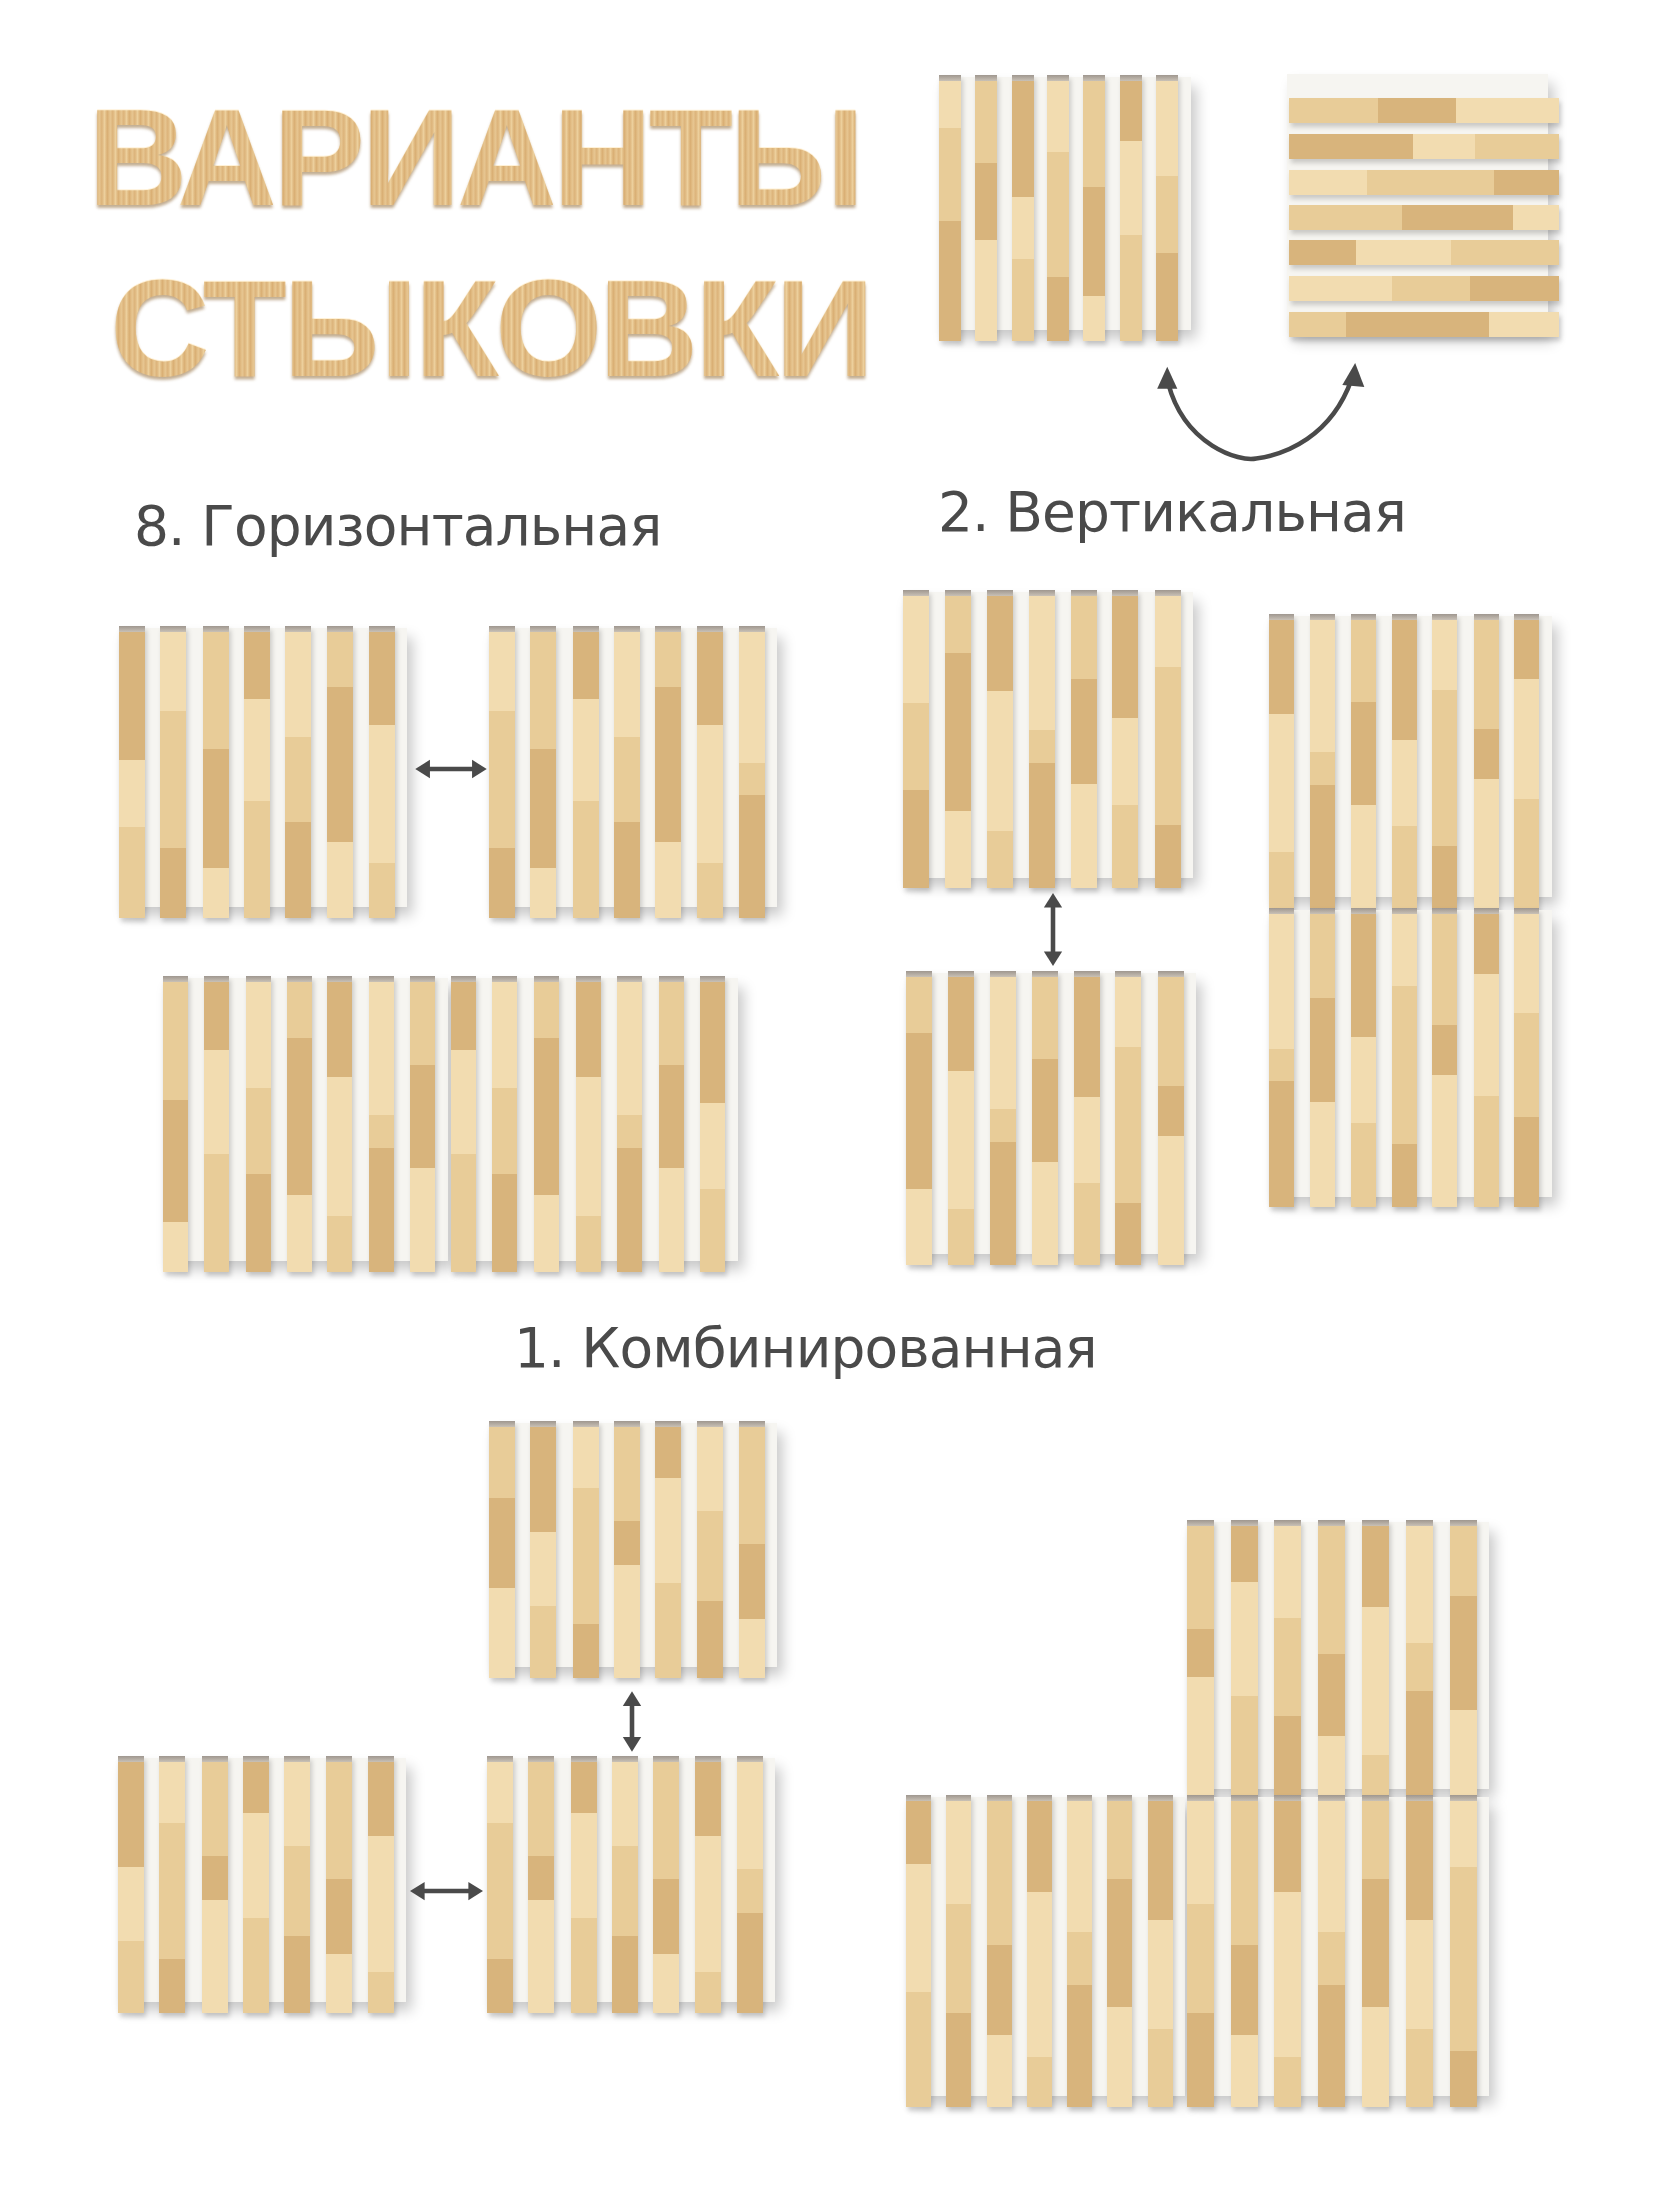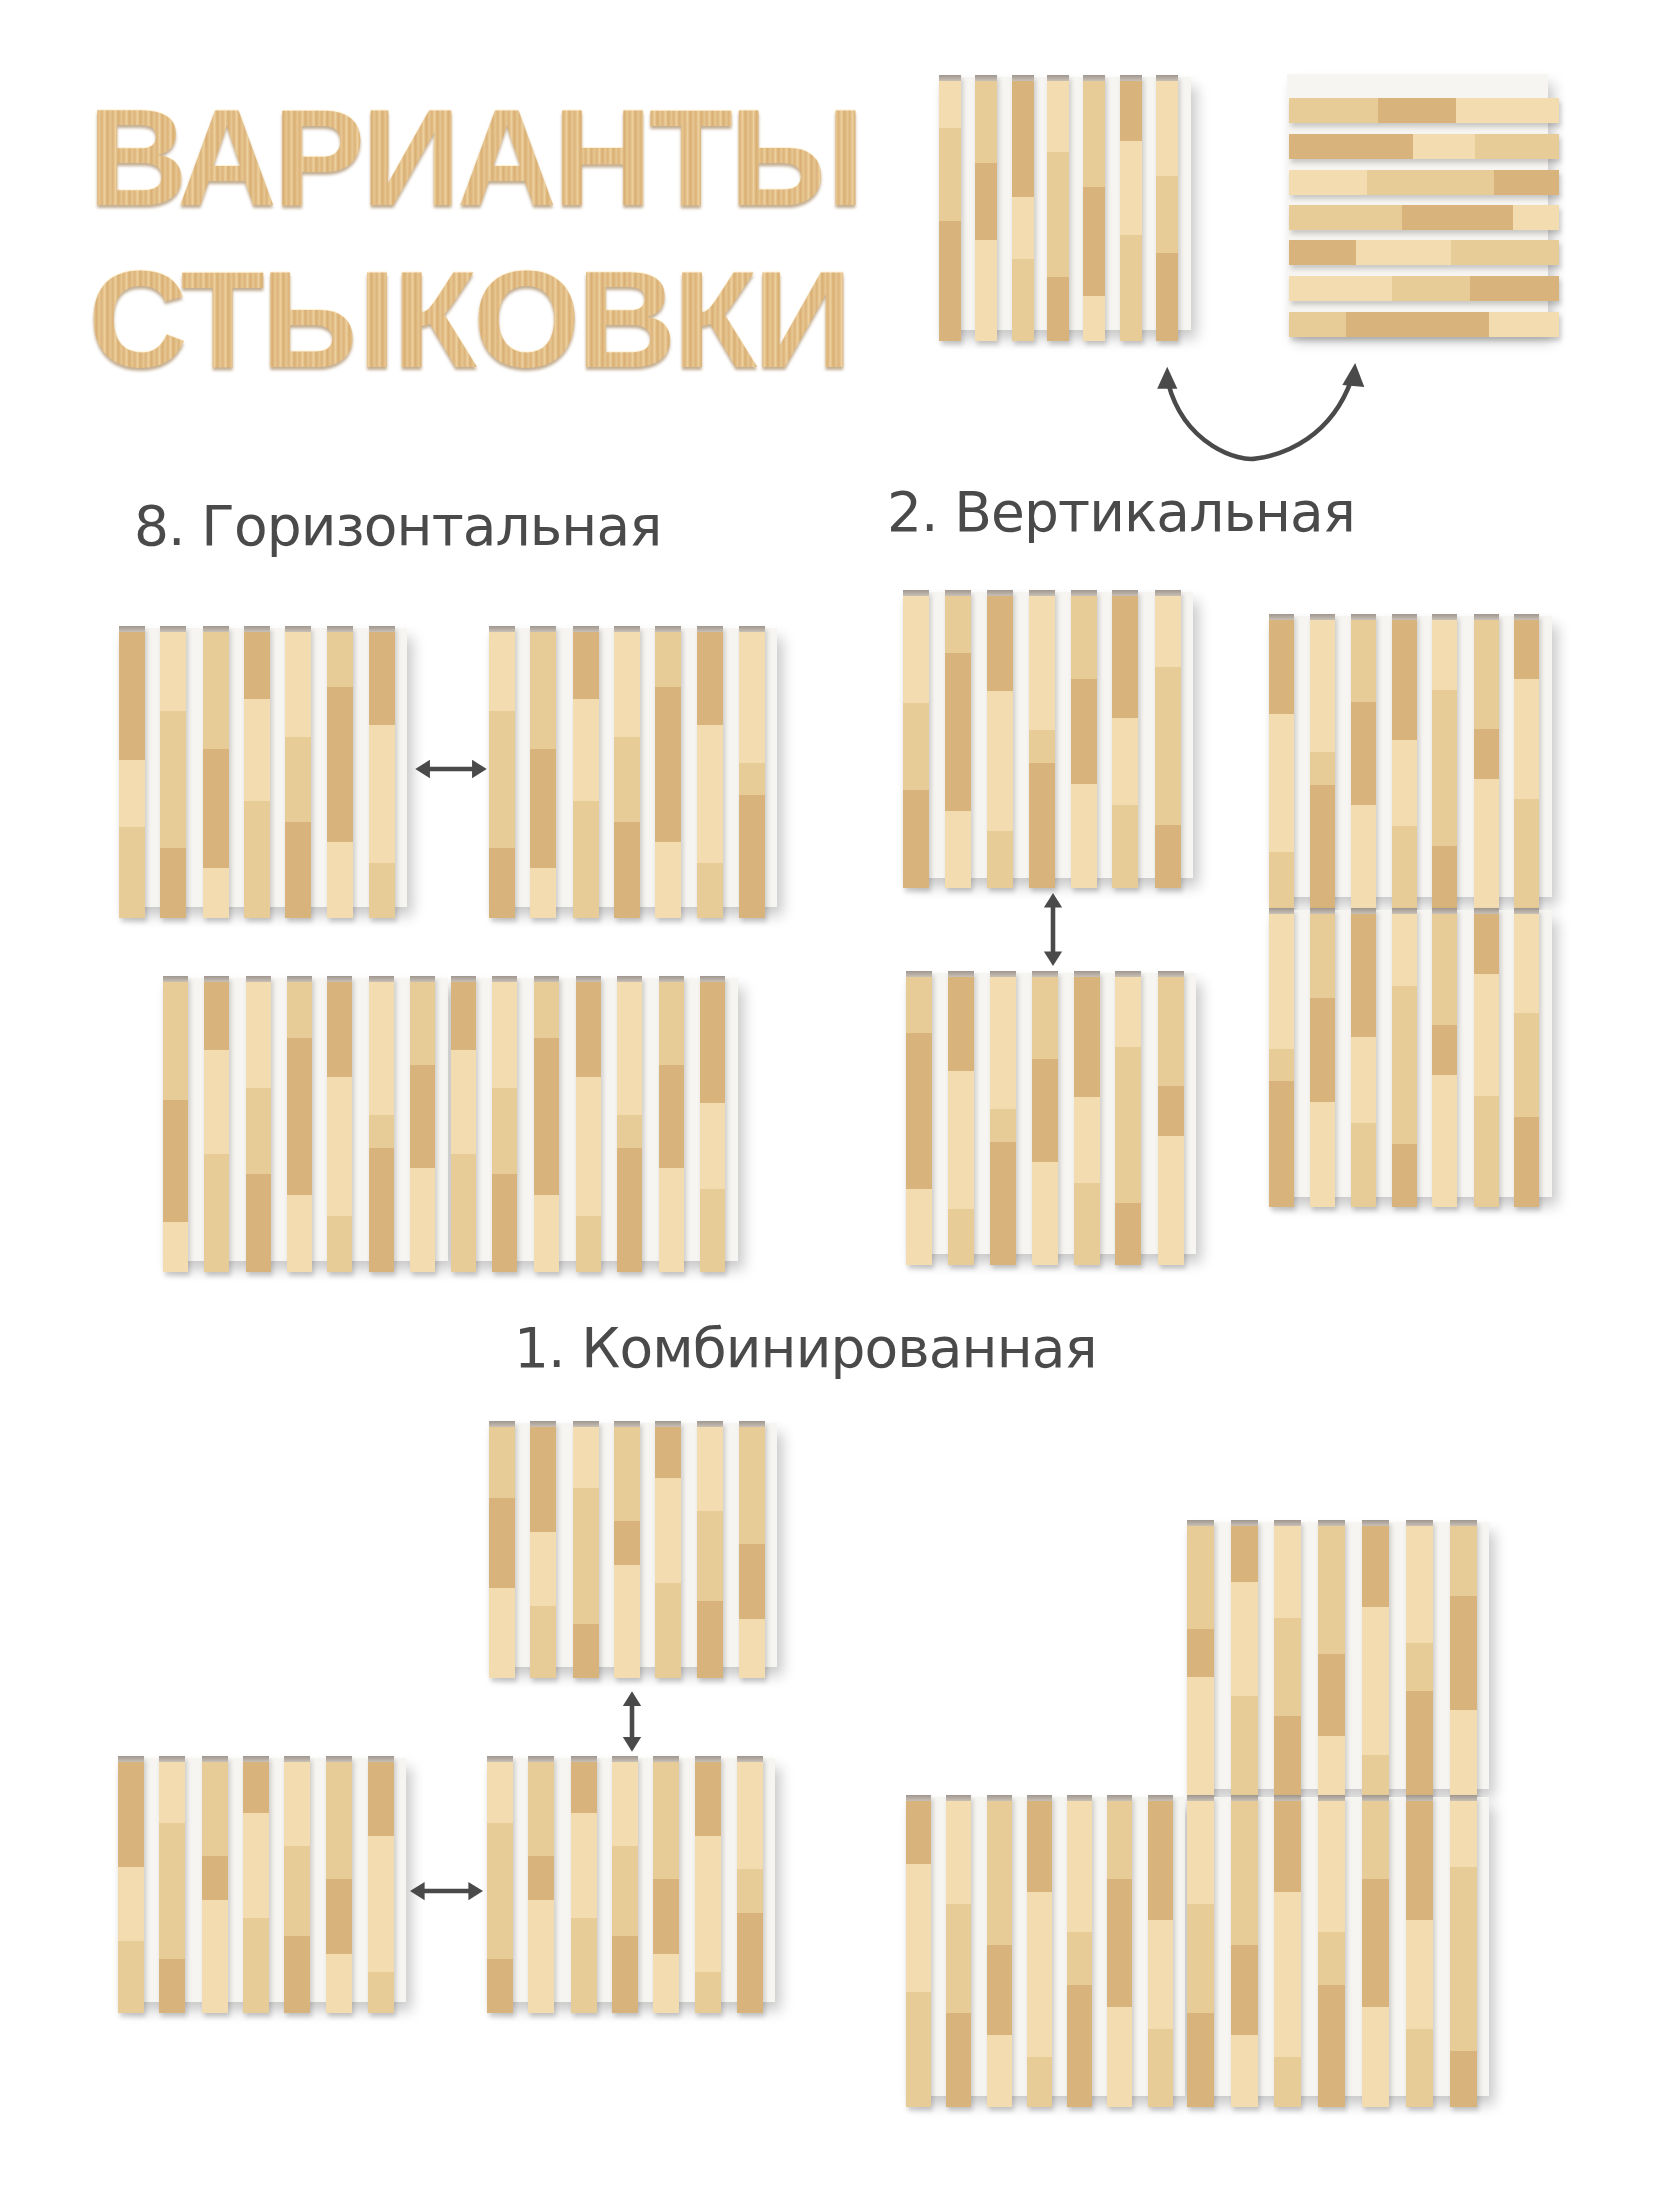--- a/index.html
+++ b/index.html
@@ -45,24 +45,24 @@
   .panel.horizontal .slat::before {
     top: 0; bottom: auto; height: 0;
   }
 
   .arrow svg { display: block; overflow: visible; }
 </style>
 </head>
 <body>
 
 <div class="title-line" style="top:88px;">ВАРИАНТЫ</div>
-<div class="title-line" style="top:250px;">СТЫКОВКИ</div>
+<div class="title-line" style="top:259px;margin-left:22px;">СТЫКОВКИ</div>
 
 <div class="section-label" style="left:134px; top:499px;">8. Горизонтальная</div>
-<div class="section-label" style="left:887px; top:485px;">2. Вертикальная</div>
+<div class="section-label" style="left:938px; top:485px;">2. Вертикальная</div>
 <div class="section-label" style="left:514px; top:1321px;">1. Комбинированная</div>
 
 <div id="panels">
     <div class="panel" style="left: 939px; top: 75px; width: 255px; height: 266px;">
       <div class="backer" style="left: 0px; top: 1.8px; width: 252px; height: 253px;"></div>
       <div class="slat" style="left: 0px; top: 0px; width: 22px; height: 266px; background: linear-gradient(rgb(242, 220, 176) 0%, rgb(242, 220, 176) 20%, rgb(232, 204, 152) 20%, rgb(232, 204, 152) 55%, rgb(216, 180, 124) 55%, rgb(216, 180, 124) 100%);"></div>
       <div class="slat" style="left: 36px; top: 0px; width: 22px; height: 266px; background: linear-gradient(rgb(232, 204, 152) 0%, rgb(232, 204, 152) 33%, rgb(216, 180, 124) 33%, rgb(216, 180, 124) 62%, rgb(242, 220, 176) 62%, rgb(242, 220, 176) 100%);"></div>
       <div class="slat" style="left: 73px; top: 0px; width: 22px; height: 266px; background: linear-gradient(rgb(216, 180, 124) 0%, rgb(216, 180, 124) 46%, rgb(242, 220, 176) 46%, rgb(242, 220, 176) 69%, rgb(232, 204, 152) 69%, rgb(232, 204, 152) 100%);"></div>
       <div class="slat" style="left: 108px; top: 0px; width: 22px; height: 266px; background: linear-gradient(rgb(242, 220, 176) 0%, rgb(242, 220, 176) 29%, rgb(232, 204, 152) 29%, rgb(232, 204, 152) 76%, rgb(216, 180, 124) 76%, rgb(216, 180, 124) 100%);"></div>
       <div class="slat" style="left: 144px; top: 0px; width: 22px; height: 266px; background: linear-gradient(rgb(232, 204, 152) 0%, rgb(232, 204, 152) 42%, rgb(216, 180, 124) 42%, rgb(216, 180, 124) 83%, rgb(242, 220, 176) 83%, rgb(242, 220, 176) 100%);"></div>

